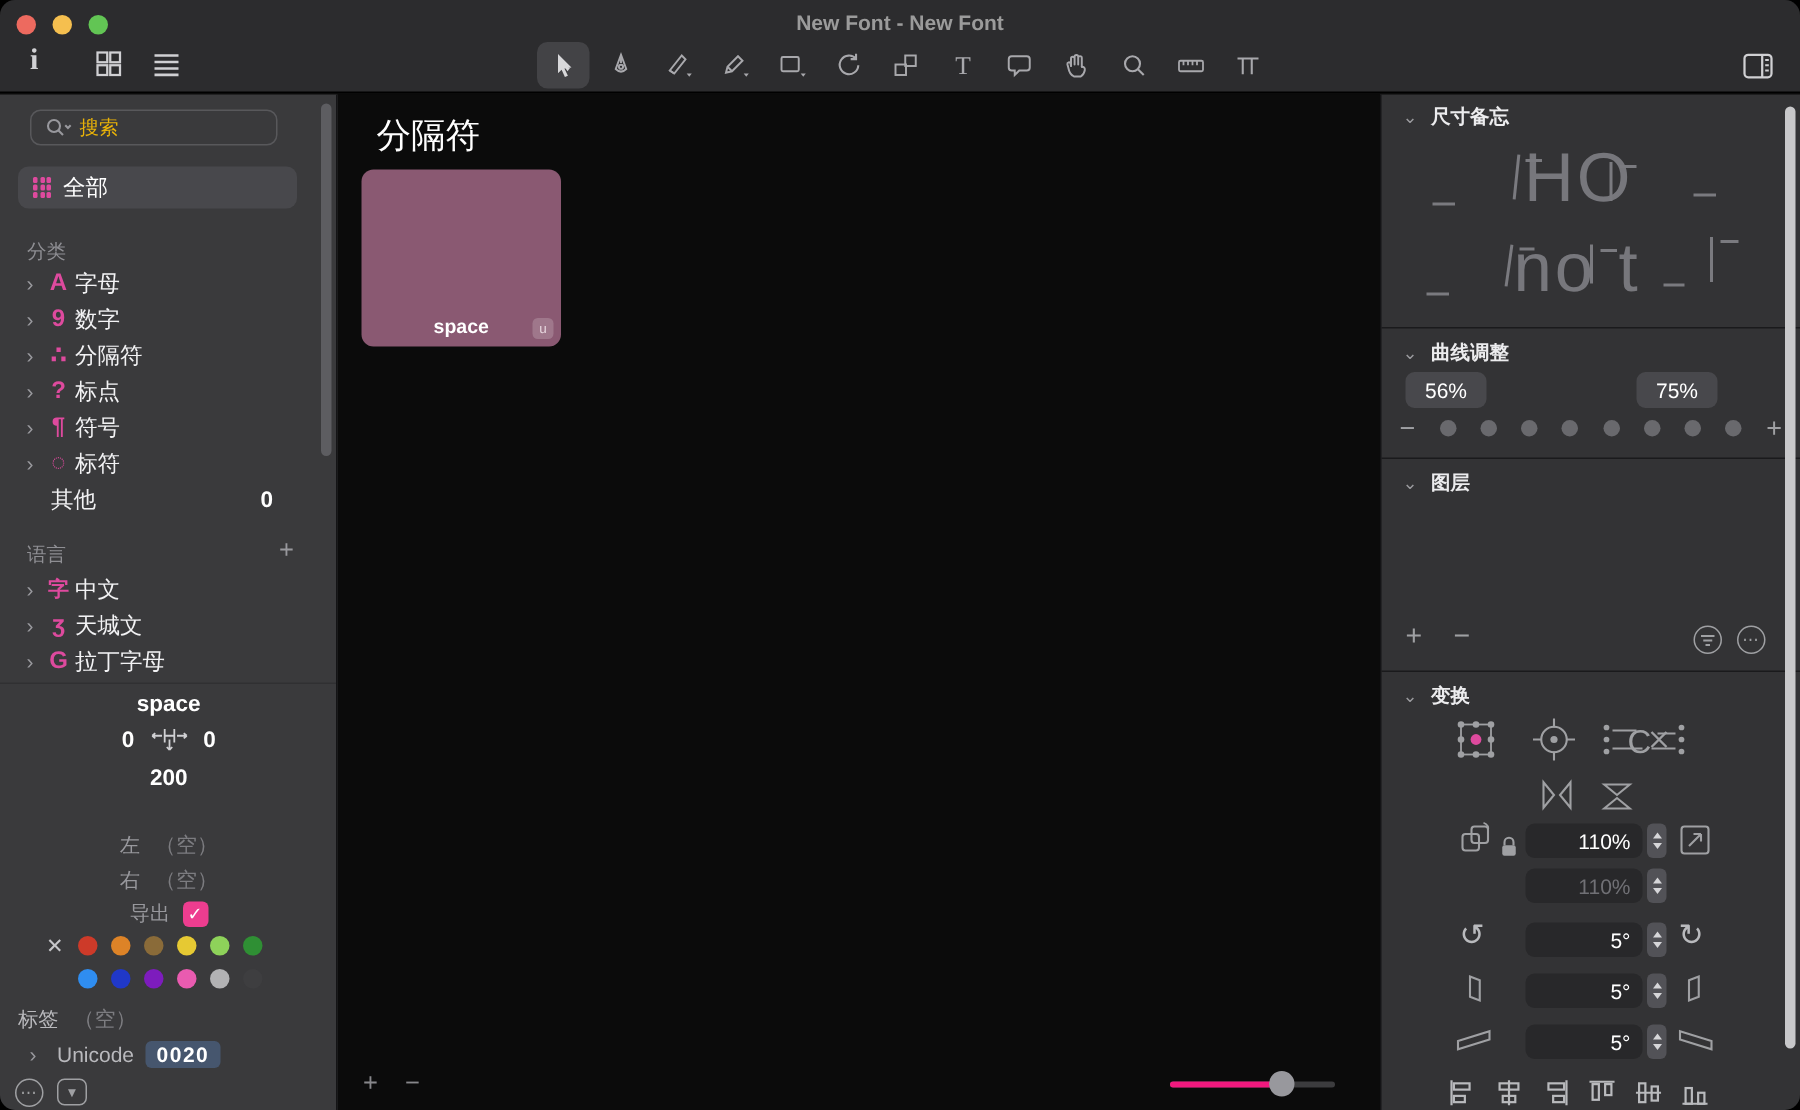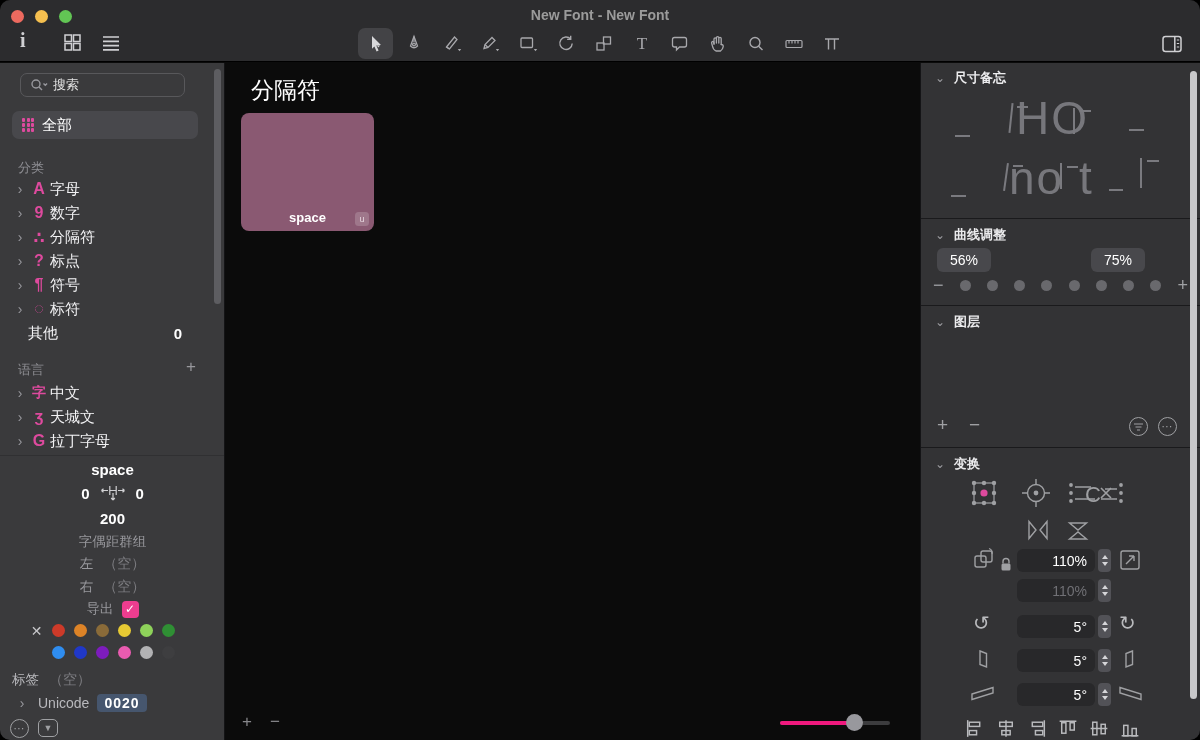--- a/index.html
+++ b/index.html
@@ -11,21 +11,21 @@
   .tl{position:absolute;top:10px;width:13px;height:13px;border-radius:50%;}
   .title{position:absolute;top:7px;left:0;right:0;text-align:center;font-size:14px;font-weight:700;color:#9b9b9b;}
   .hicon{position:absolute;top:32px;color:#d0d0d3;}
   .tools{position:absolute;top:28px;left:358px;display:flex;gap:3px;}
   .tool{width:35px;height:31px;display:flex;align-items:center;justify-content:center;border-radius:7px;color:#a8a8ac;}
   .tool.sel{background:#434346;color:#d8d8da;}
   svg{display:block;}
   
   .sb{position:absolute;top:63px;left:0;width:225px;bottom:0;background:#3a3a3c;border-right:1px solid #141416;}
   .search{position:absolute;top:10px;left:20px;width:165px;height:24px;border:1px solid #58585b;border-radius:7px;
-          display:flex;align-items:center;gap:4px;padding:0 8px;color:#e5e5e5;font-size:13px;}
+          display:flex;align-items:center;gap:4px;padding:0 8px;color:#eab308;font-size:13px;}
   .allrow{position:absolute;top:48px;left:12px;width:186px;height:28px;background:#48484c;border-radius:7px;
           display:flex;align-items:center;gap:8px;padding:0 10px;font-size:15px;color:#fff;}
   .allgrid{display:grid;grid-template-columns:repeat(3,3px);grid-gap:1.5px;}
   .allgrid span{width:3px;height:3.5px;border-radius:1px;}
   .shead{position:absolute;left:18px;font-size:13px;color:#8e8e93;}
   .srow{position:absolute;left:12px;width:200px;height:24px;display:flex;align-items:center;font-size:15px;color:#f2f2f4;}
   .chev{width:16px;color:#98989d;font-size:14px;text-align:center;flex:0 0 16px;}
   .cicon{width:22px;flex:0 0 22px;text-align:center;font-weight:700;font-size:16px;}
   .count{position:absolute;right:30px;font-size:15px;font-weight:700;color:#fff;}
   .plus-btn{position:absolute;right:28px;color:#98989d;font-size:17px;}
@@ -263,21 +263,21 @@
       <span class="cicon" style="color: rgb(222, 74, 158);">¶</span>
       <span>符号</span>
     </div>
     <div class="srow" style="top:234px">
       <span class="chev">›</span>
       <span class="cicon" style="color: rgb(222, 74, 158);">◌</span>
       <span>标符</span>
     </div>
     <div class="srow" style="top:258px">
       <span class="chev"></span>
-      <span style="">其他</span>
+      <span style="margin-left:6px">其他</span>
       <span class="count">0</span>
     </div>
 
     <div class="shead" style="top:298px">语言</div>
     <div class="plus-btn" style="top:294px">+</div>
 
     <div class="srow" style="top:318px">
       <span class="chev">›</span>
       <span class="cicon" style="font-size: 14px; color: rgb(222, 74, 158);">字</span>
       <span>中文</span>
@@ -299,21 +299,20 @@
       <span>0</span>
       <svg width="26" height="18" viewBox="0 0 26 18" fill="none" stroke="#d0d0d3" stroke-width="1.2">
         <path d="M1.5 6.5 H8 M1.5 6.5 l2 -1.8 M1.5 6.5 l2 1.8"></path>
         <path d="M24.5 6.5 H18 M24.5 6.5 l-2 -1.8 M24.5 6.5 l-2 1.8"></path>
         <path d="M9.8 2 V11 M16.2 2 V11 M9.8 6.5 H16.2"></path>
         <path d="M13 9 V15.5 M13 16 l-1.8 -2 M13 16 l1.8 -2"></path>
       </svg>
       <span>0</span>
     </div>
     <div class="gline gname" style="top:447px">200</div>
-    <div class="gline glabel" style="top:470px">字偶距群组</div>
     <div class="gline kernrow" style="top:492px">
       <span class="glabel">左</span>
       <span class="gval">（空）</span>
     </div>
     <div class="gline kernrow" style="top:515px">
       <span class="glabel">右</span>
       <span class="gval">（空）</span>
     </div>
     <div class="gline" style="top:537px;display:flex;justify-content:center;gap:8px;align-items:center">
       <span class="glabel">导出</span>

